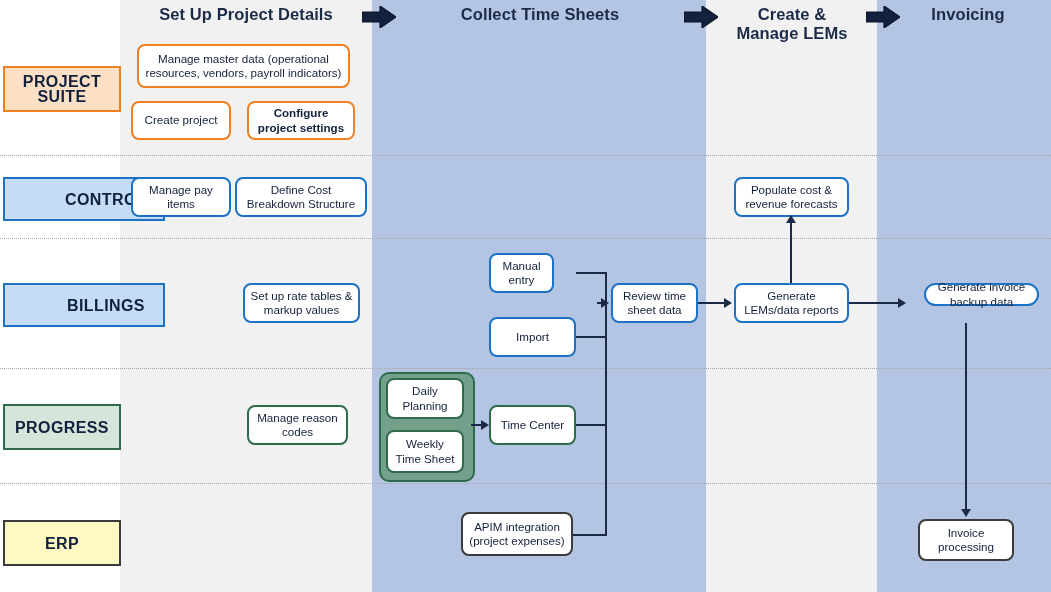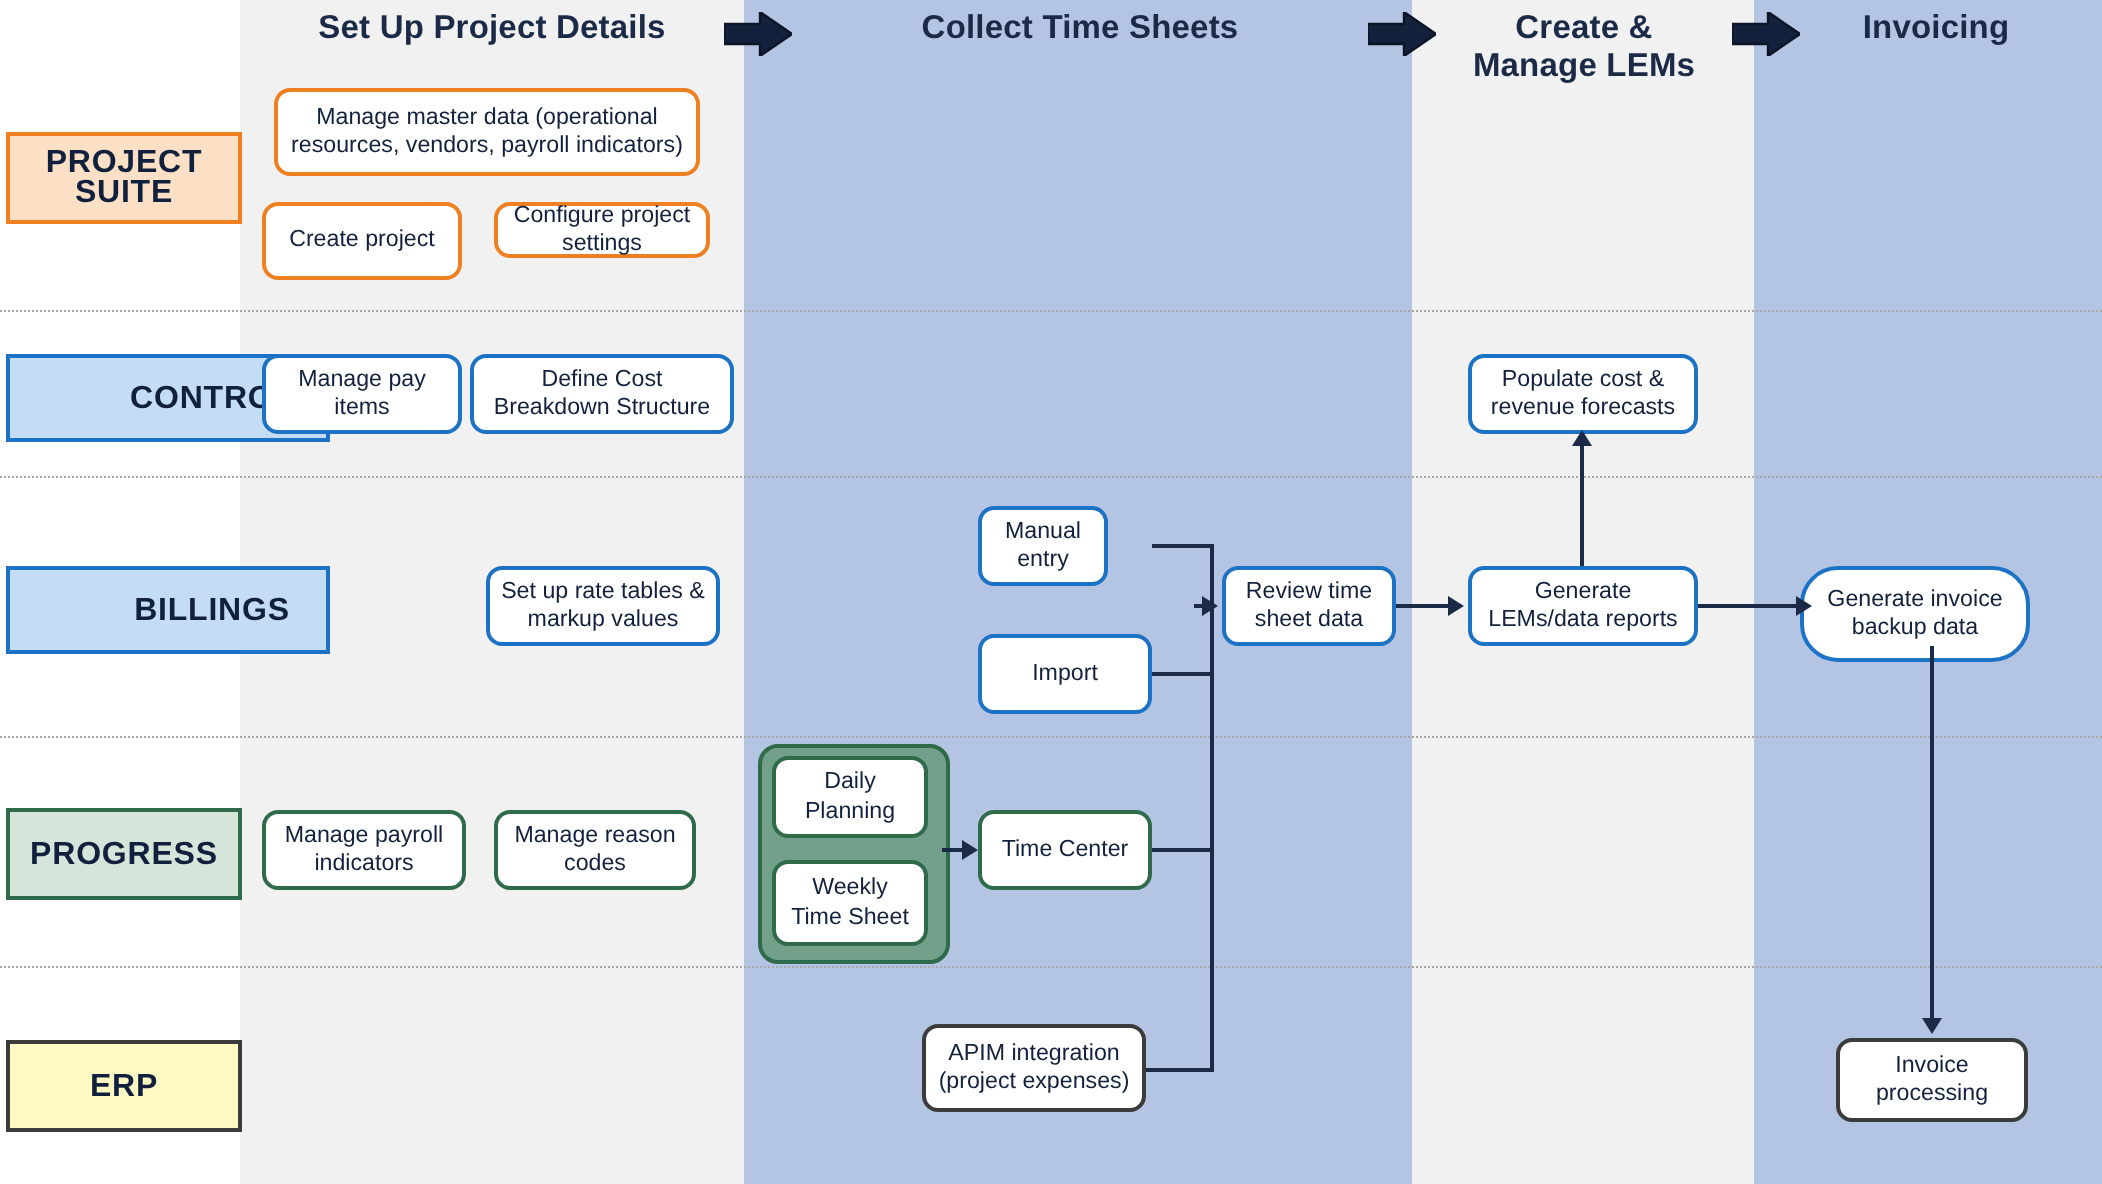--- a/index.html
+++ b/index.html
@@ -114,41 +114,40 @@
   </div>
 
   <div class="lane erp" style="left:3px;top:520px;width:114px;height:42px;">
     <span>ERP</span>
   </div>
 
   <div class="node orange" style="left:137px;top:44px;width:213px;height:44px;">Manage master data (operational resources, vendors, payroll indicators)</div>
 
   <div class="node orange" style="left:131px;top:101px;width:100px;height:39px;">Create project</div>
 
-  <div class="node orange" style="left:247px;top:101px;width:108px;height:28px;">Configure project settings</div>
+  <div class="node orange" style="left:247px;top:101px;width:108px;height:39px;font-weight:bold;">Configure project settings</div>
 
   <div class="node blue" style="left:131px;top:177px;width:100px;height:40px;">Manage pay items</div>
 
   <div class="node blue" style="left:235px;top:177px;width:132px;height:40px;">Define Cost Breakdown Structure</div>
 
   <div class="node blue" style="left:734px;top:177px;width:115px;height:40px;">Populate cost &amp; revenue forecasts</div>
 
   <div class="node blue" style="left:243px;top:283px;width:117px;height:40px;">Set up rate tables &amp; markup values</div>
 
   <div class="node blue" style="left:489px;top:253px;width:65px;height:40px;">Manual entry</div>
 
   <div class="node blue" style="left:489px;top:317px;width:87px;height:40px;">Import</div>
 
   <div class="node blue" style="left:611px;top:283px;width:87px;height:40px;">Review time sheet data</div>
 
   <div class="node blue" style="left:734px;top:283px;width:115px;height:40px;">Generate LEMs/data reports</div>
 
-  <div class="node blue" style="left:900px;top:283px;width:115px;height:48px;border-radius:19px;">Generate invoice backup data</div>
+  <div class="node blue" style="left:924px;top:283px;width:115px;height:23px;border-radius:19px;">Generate invoice backup data</div>
 
-  <div class="node green" style="left:131px;top:405px;width:102px;height:40px;">Manage payroll indicators</div>
 
   <div class="node green" style="left:247px;top:405px;width:101px;height:40px;">Manage reason codes</div>
 
   <div class="groupbox" style="left:379px;top:372px;width:92px;height:106px;"></div>
 
   <div class="node green" style="left:386px;top:378px;width:78px;height:41px;background:#ffffff;">Daily Planning</div>
 
   <div class="node green" style="left:386px;top:430px;width:78px;height:43px;background:#ffffff;">Weekly Time Sheet</div>
 
   <div class="node green" style="left:489px;top:405px;width:87px;height:40px;">Time Center</div>

